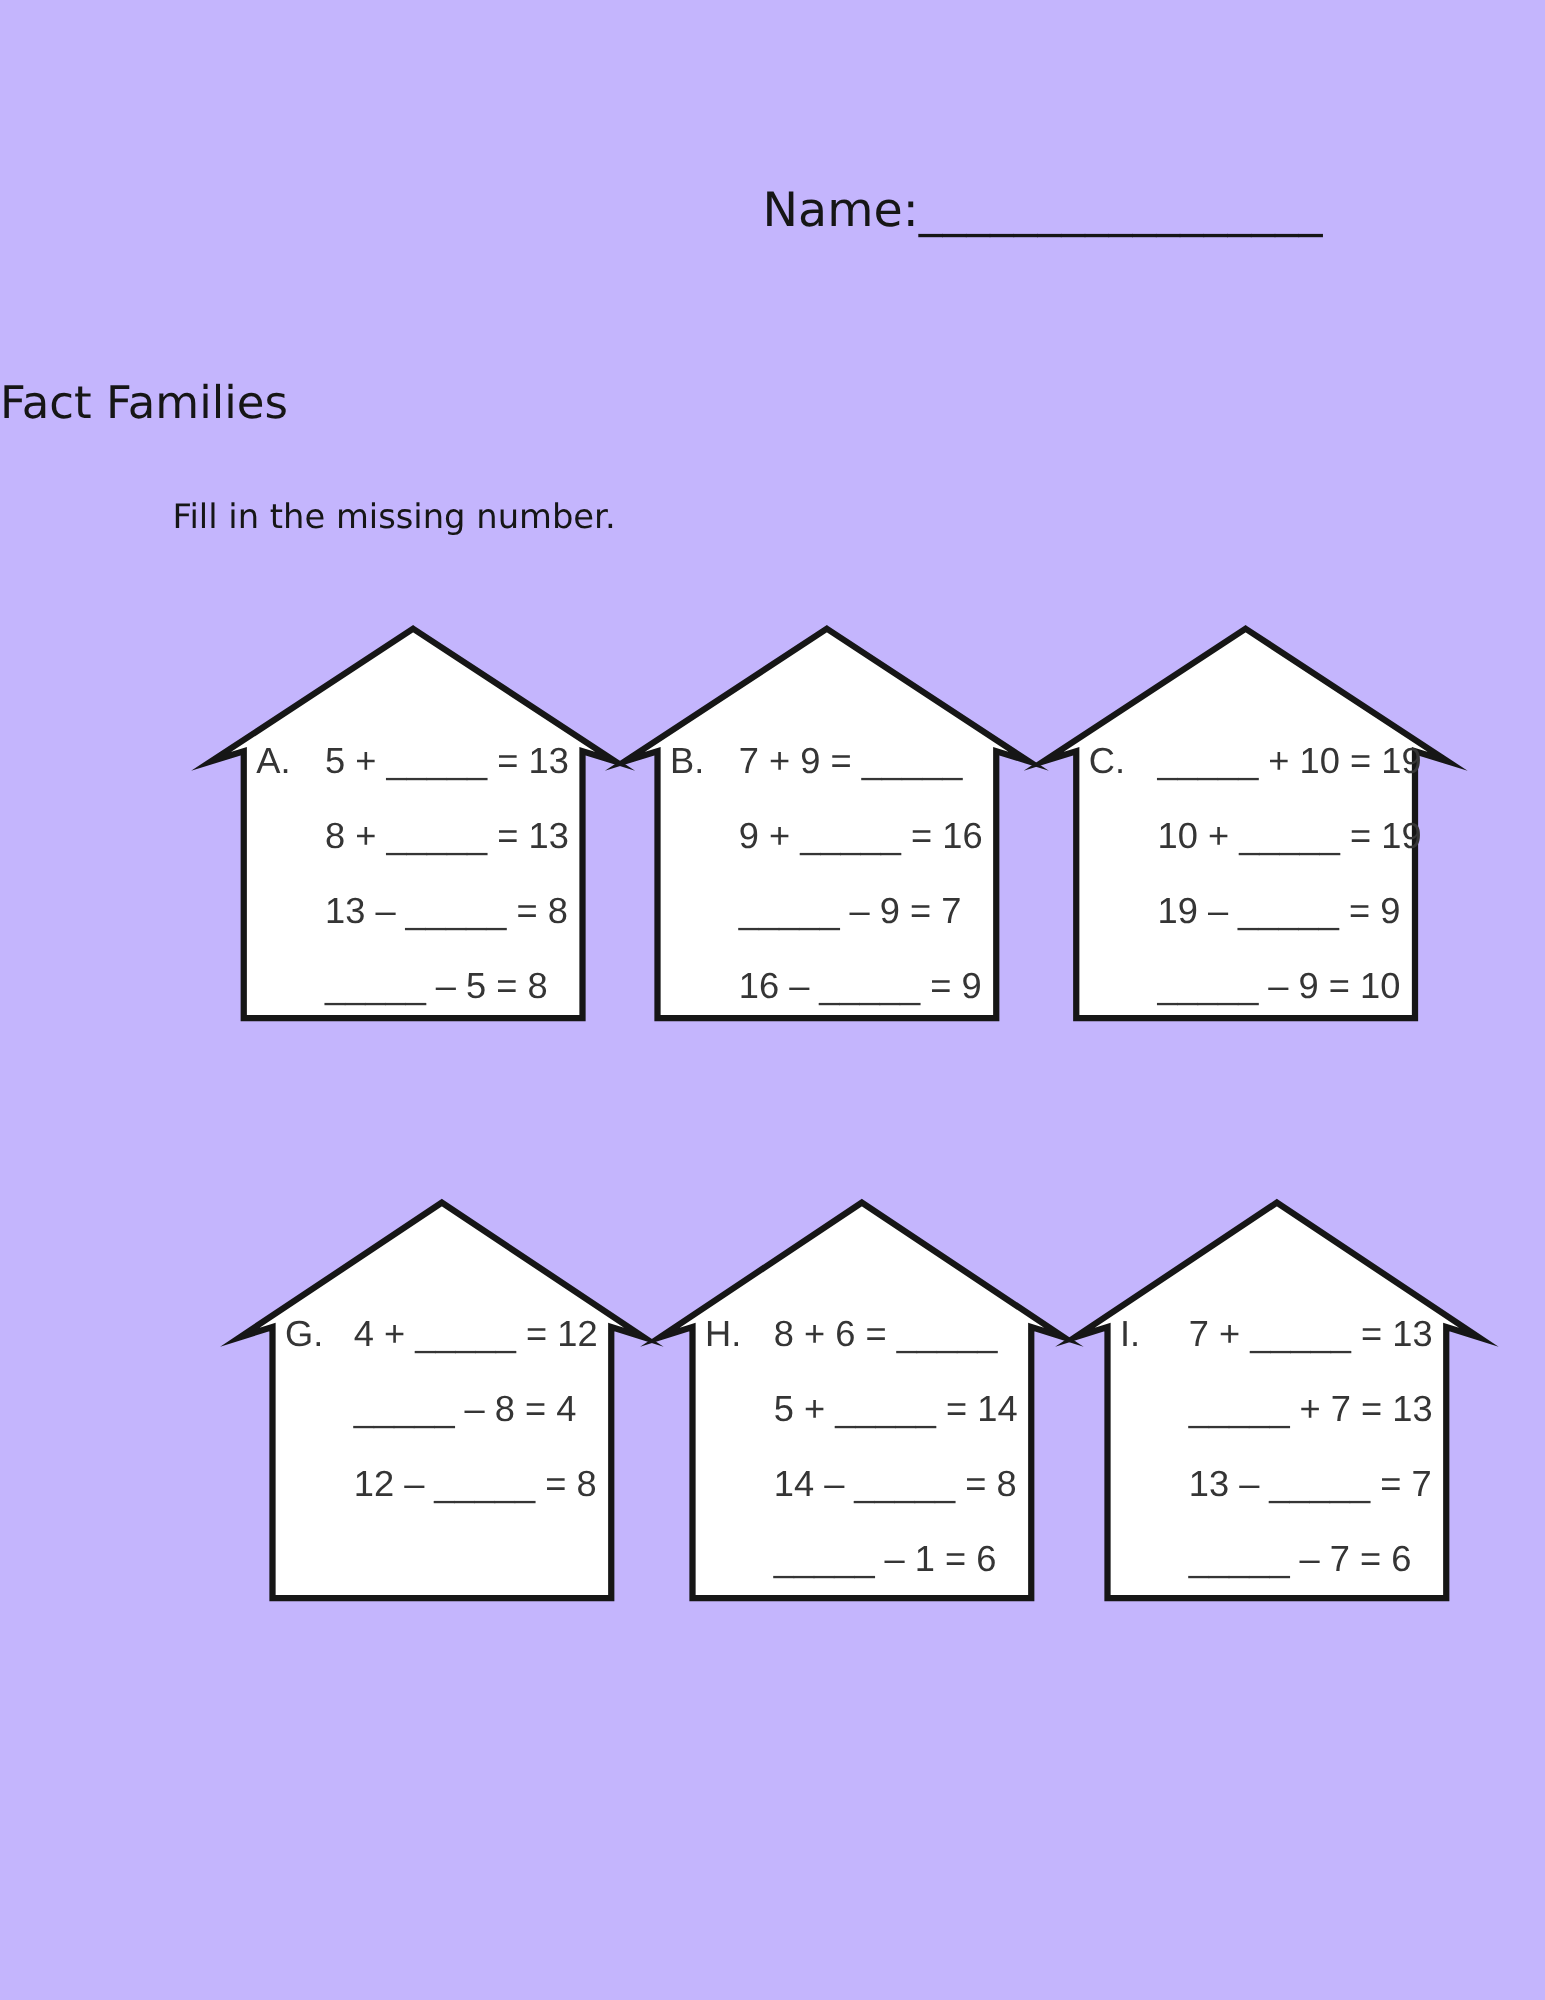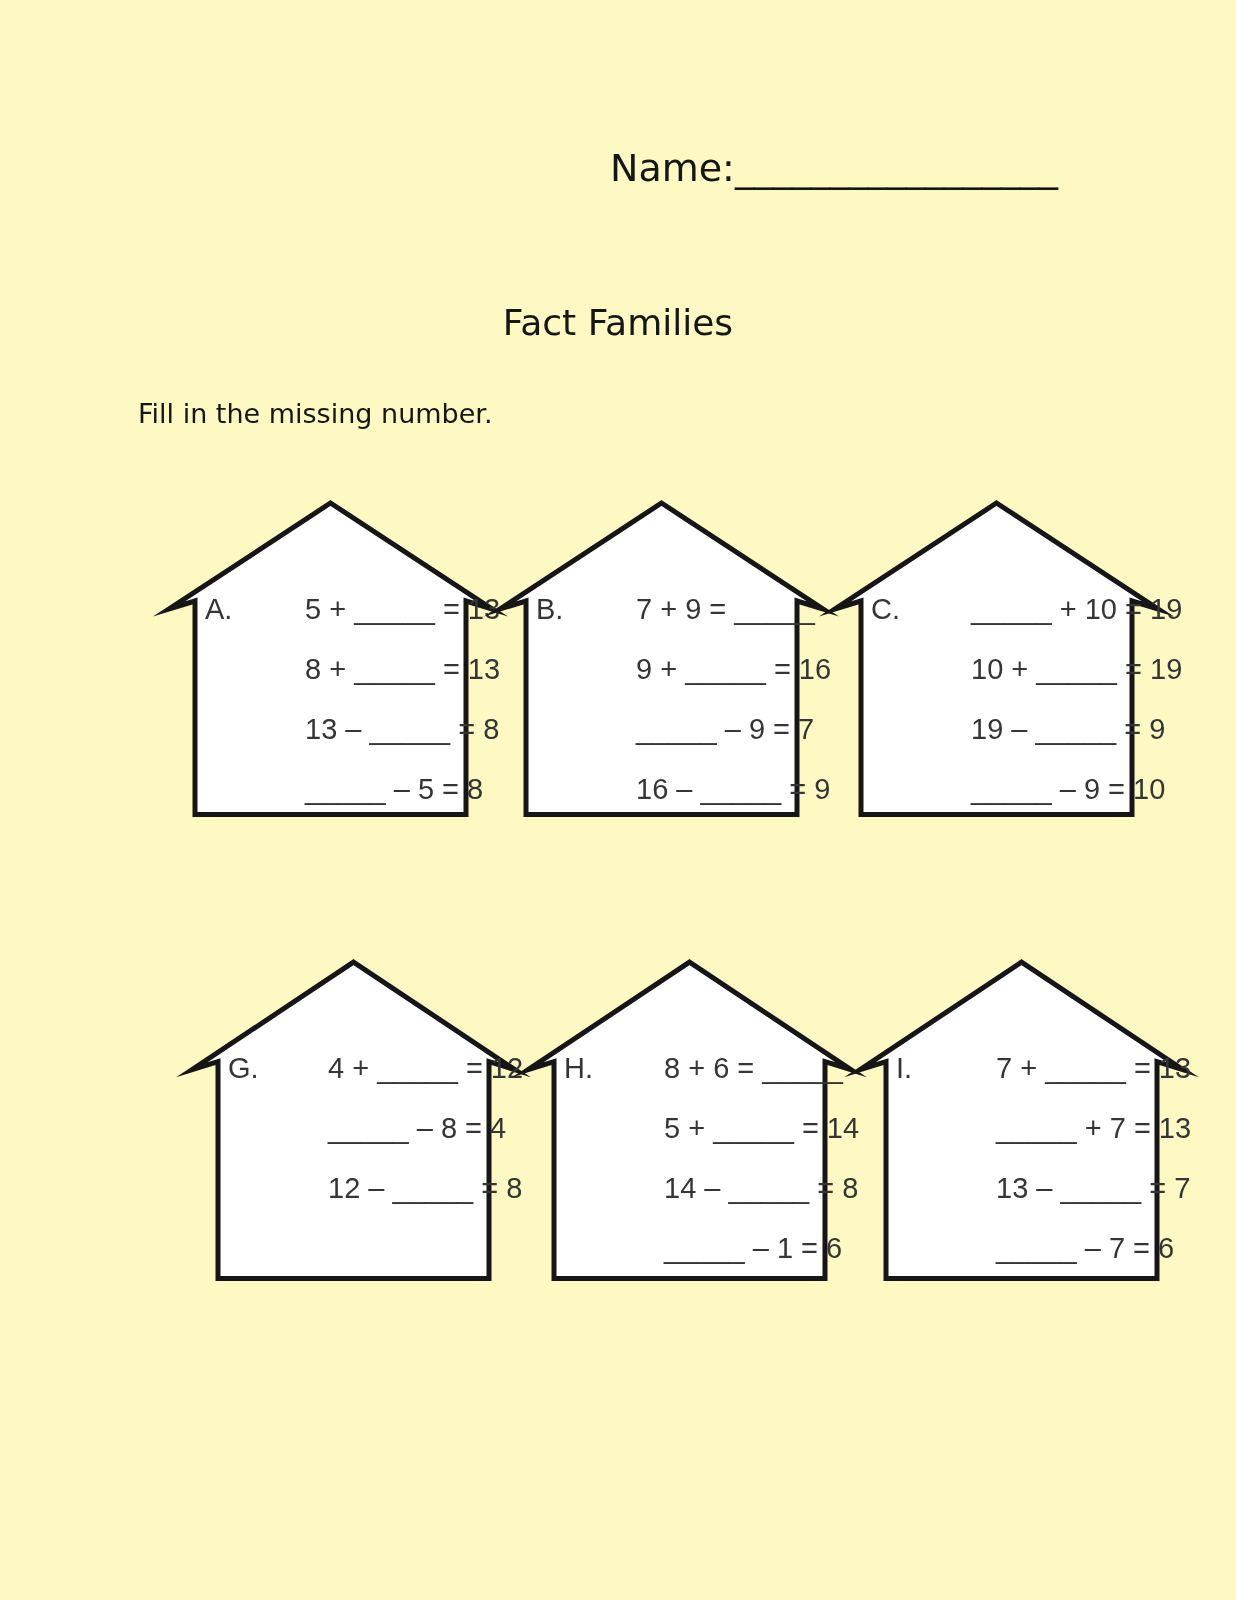--- a/index.html
+++ b/index.html
@@ -3,32 +3,31 @@
 <meta charset="utf-8">
 <title>Fact Families Worksheet</title>
 <style>
   * { margin:0; padding:0; box-sizing:border-box; }
   html,body { background:#ffffff; }
   body {
     width:1236px; height:1600px; position:relative;
     font-family:"Liberation Sans", sans-serif;
     overflow:hidden;
   }
-  .page { position:absolute; inset:0; background:#fef9c3; }
+  .page { position:absolute; inset:0; background:#c4b5fd; }
 
   
   .name-row {
     position:absolute; left:610px; top:146px;
     font-family:"DejaVu Sans", sans-serif;
     font-size:38px; color:#161616; white-space:nowrap;
   }
   .name-line { letter-spacing:0px; }
   .title {
     position:absolute; left:0; right:0; top:302px;
-    text-align:center;
     font-family:"DejaVu Sans", sans-serif;
     font-size:36px; font-weight:normal; color:#161616;
   }
   .instruction {
     position:absolute; left:138px; top:398px;
     font-family:"DejaVu Sans", sans-serif;
     font-size:27px; color:#161616;
   }
 
   
@@ -49,21 +48,21 @@
   .eqs { position:absolute; left:0; top:82px; right:0; }
   .eq-row {
     position:relative; height:60px;
     padding-left:95px; display:flex; align-items:center;
   }
   .hlabel {
     position:absolute; left:40px; top:0; height:60px;
     display:flex; align-items:center;
     font-size:29px; color:#353535;
   }
-  .eq { font-size:29px; color:#353535; white-space:pre;margin-left:45px; }
+  .eq { font-size:29px; color:#353535; white-space:pre; }
 </style>
 </head>
 <body>
 
 <div class="page">
 
   <div class="name-row">
     <span>Name:</span><span class="name-line">_________________</span>
   </div>
 

